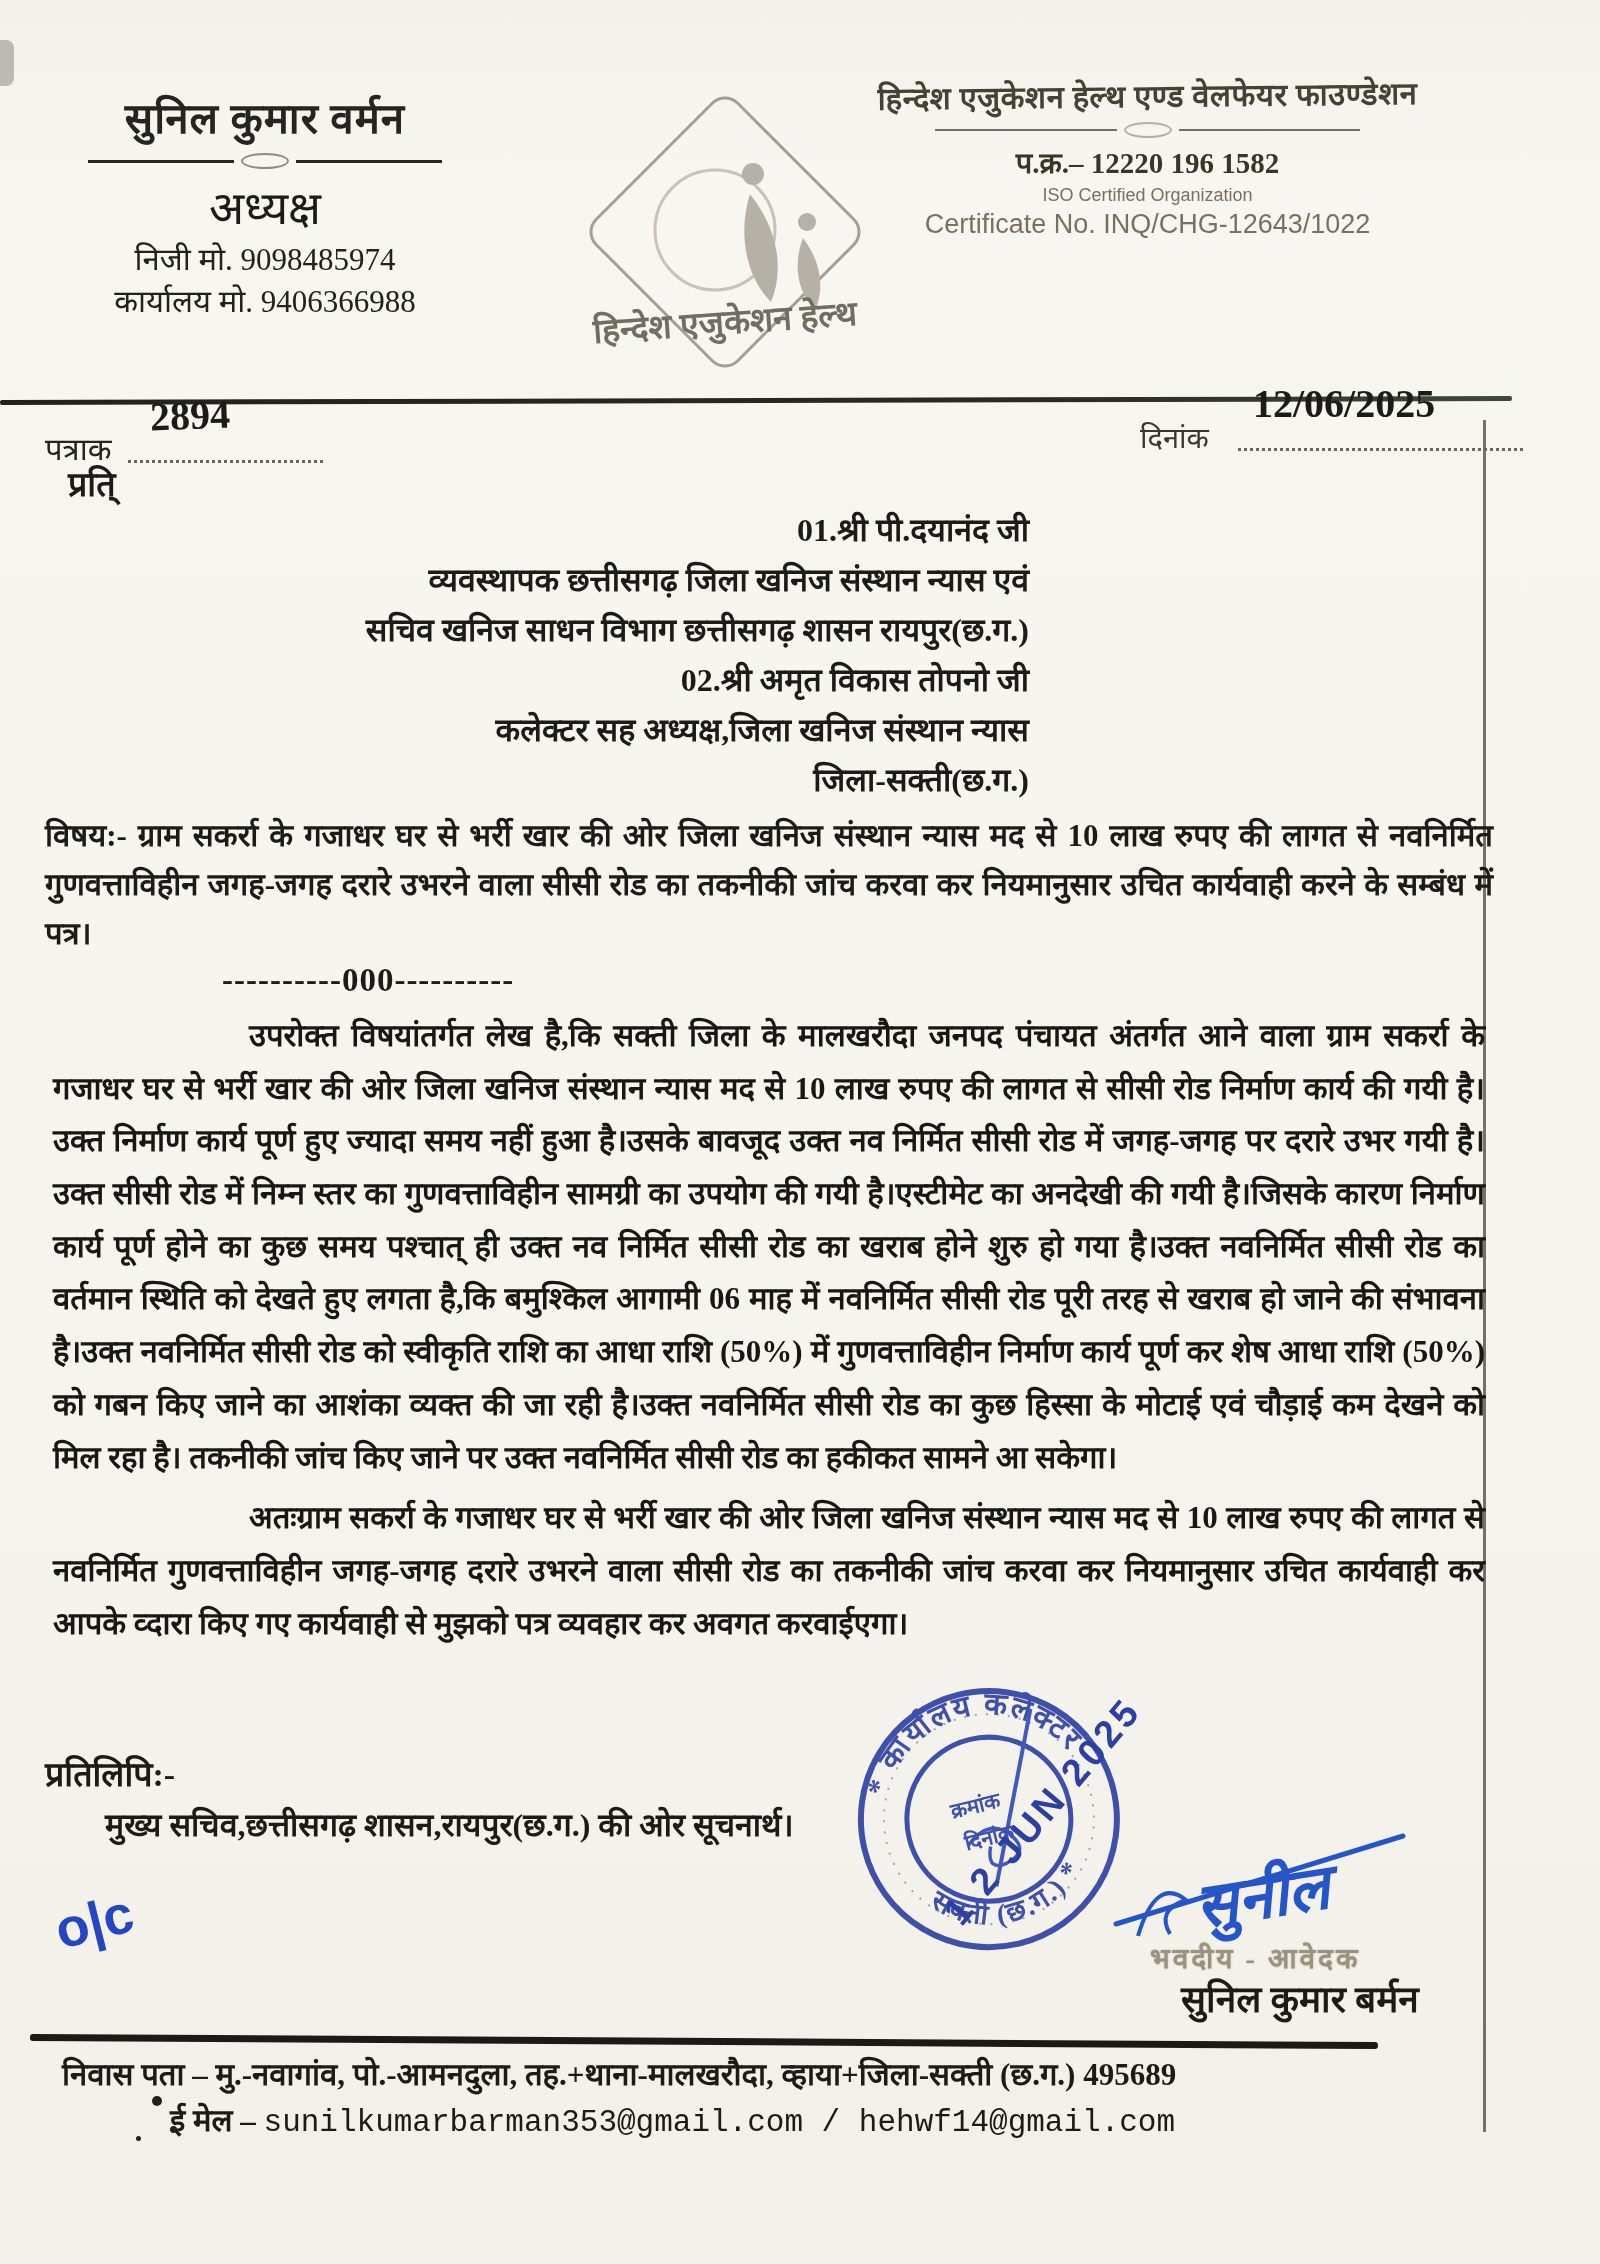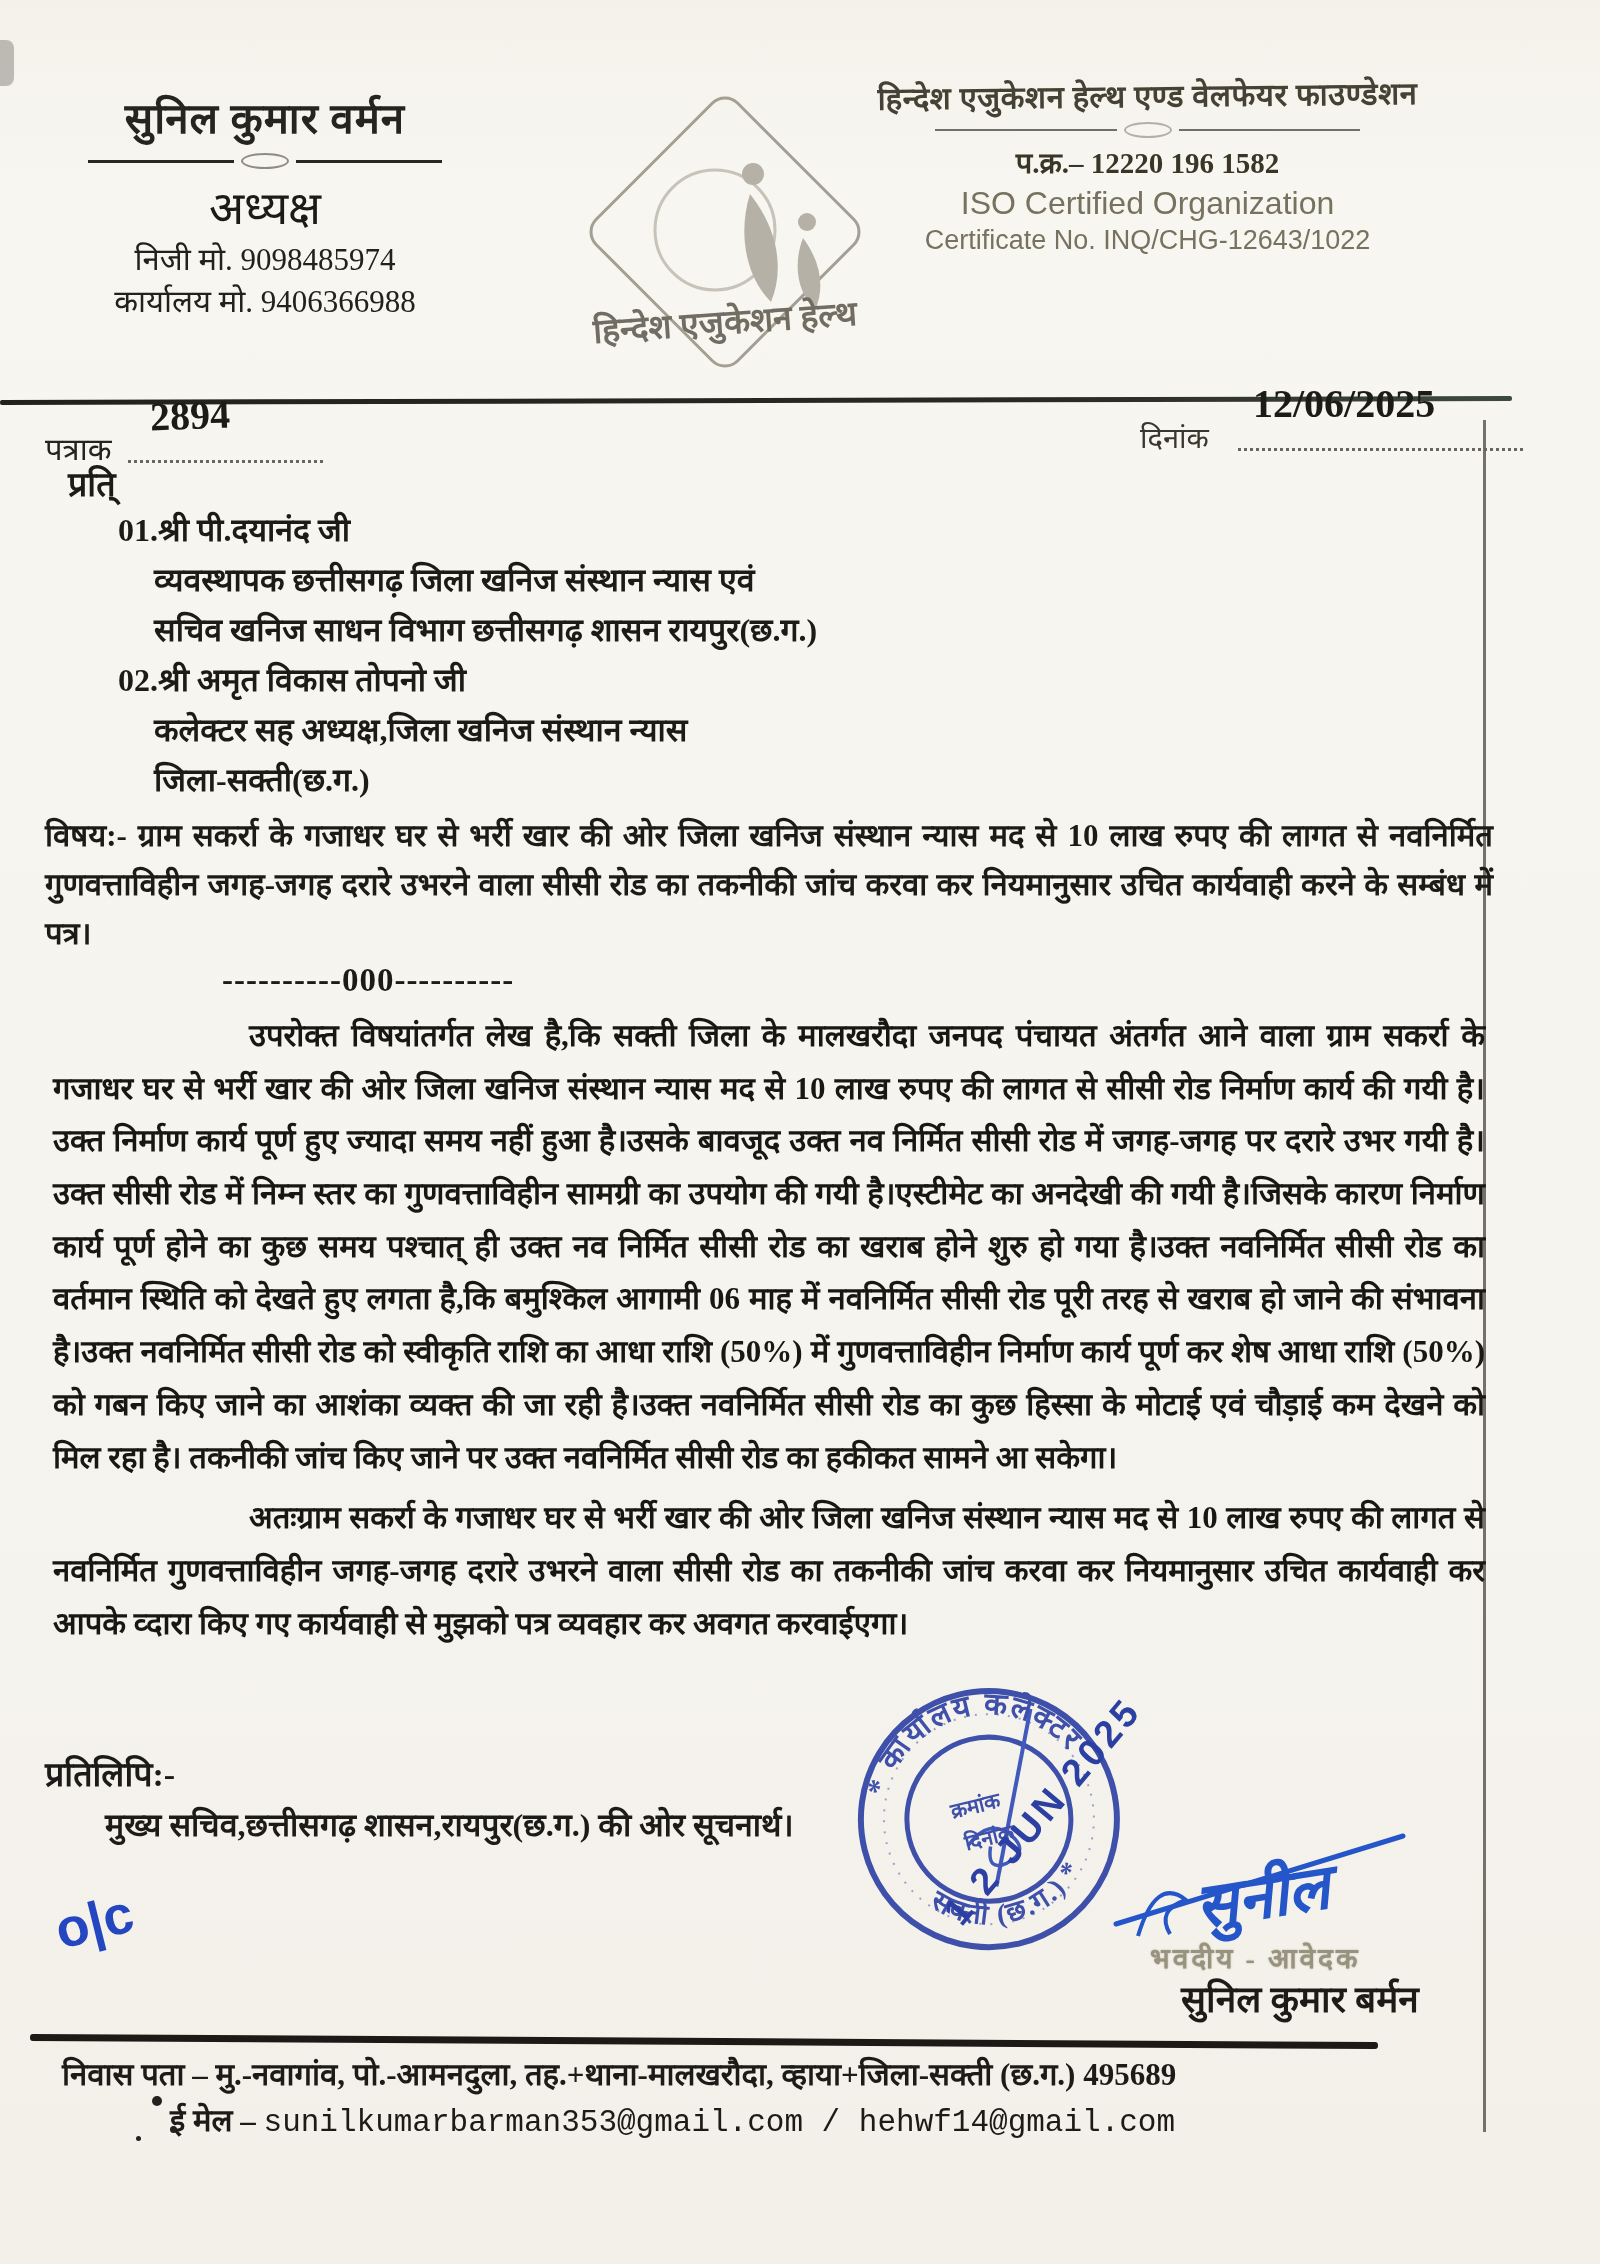--- a/index.html
+++ b/index.html
@@ -16,38 +16,38 @@
   .orn-divider{display:flex;align-items:center;gap:7px;margin:8px 28px 6px 28px;}
   .orn-divider .ln{flex:1;height:3px;background:#2a2822;}
   .orn-divider .oo{width:44px;height:12px;border:2px solid #908b80;border-radius:50%;}
   .lh-title{font-size:46px;font-weight:400;margin-top:2px;}
   .lh-phone{font-size:31px;color:#23211d;}
   .lh-right{left:815px;top:74px;width:665px;text-align:center;}
   .org-name{font-size:31px;font-weight:700;color:#454134;letter-spacing:.5px;transform:rotate(-0.6deg);}
   .lh-right .orn-divider{margin:6px 120px 4px 120px;opacity:.65;}
   .lh-right .orn-divider .ln{height:2px;}
   .reg-no{font-size:29px;font-weight:600;color:#393527;}
-  .iso-line{font-family:"Liberation Sans",sans-serif;font-size:32px;color:#76725f;margin-top:4px;}
+  .iso-line{font-family:"Liberation Sans",sans-serif;font-size:18px;color:#76725f;margin-top:4px;}
   .cert-line{font-family:"Liberation Sans",sans-serif;font-size:27px;color:#76725f;margin-top:3px;}
   
   .logo-wrap{left:545px;top:82px;width:360px;height:315px;}
   
   .rule-top{left:0;top:398px;width:1512px;height:5px;background:linear-gradient(90deg,#23211d 0%,#2b2925 70%,#3c4a42 100%);border-radius:2px;transform:rotate(-0.15deg);}
   .rule-bottom{left:30px;top:2038px;width:1348px;height:7px;background:#1c1a17;transform:rotate(0.35deg);border-radius:3px;}
   .v-line{left:1483px;top:420px;width:3px;height:1712px;background:#4a463e;opacity:.75;}
   
   .ref-label{left:45px;top:427px;font-size:31px;color:#26241f;}
   .ref-no{left:150px;top:392px;font-size:40px;font-weight:700;transform:rotate(-2deg);}
   .ref-dots{left:128px;top:432px;width:195px;height:28px;border-bottom:3px dotted #6a665c;}
   .date-label{left:1140px;top:417px;font-size:29px;color:#3a372e;}
   .date-val{left:1253px;top:380px;font-size:40px;font-weight:700;}
   .date-dots{left:1238px;top:420px;width:285px;height:28px;border-bottom:3px dotted #6a665c;}
   
   .to-label{left:68px;top:460px;font-size:34px;font-weight:600;}
-  .to-block{left:118px;top:506px;width:900px;font-size:32px;font-weight:600;line-height:1.56;}
+  .to-block{left:129px;top:506px;width:900px;font-size:32px;font-weight:600;line-height:1.56;text-align:right;}
   .to-block .r-head{margin-top:0px;}
   .to-block .r-line{margin-left:36px;}
   
   .subject{left:45px;top:812px;width:1448px;font-size:31px;font-weight:700;line-height:1.58;text-align:justify;}
   .separator{left:222px;top:962px;font-size:33px;font-weight:700;letter-spacing:1px;}
   .body-text{left:45px;top:1002px;width:1448px;font-size:31px;font-weight:600;line-height:1.70;text-align:justify;color:#191713;}
   .body-text p{margin:8px;text-indent:196px;}
   
   .copy-label{left:45px;top:1750px;font-size:34px;font-weight:700;}
   .copy-line{left:105px;top:1802px;font-size:32px;font-weight:600;width:1000px;}

